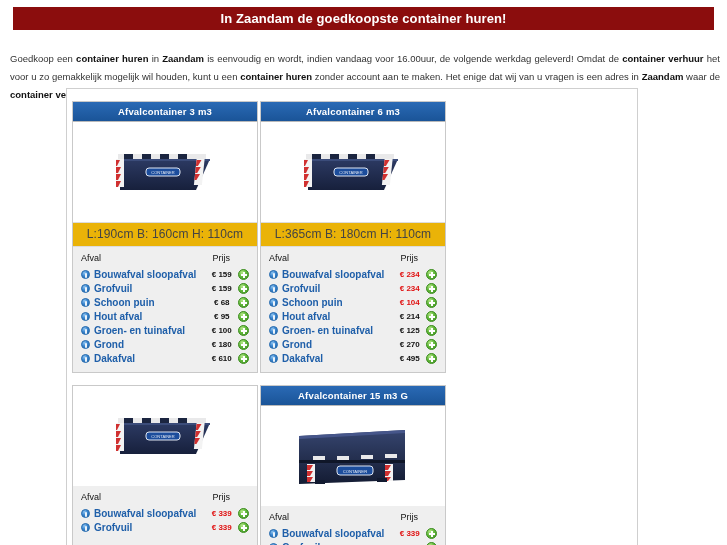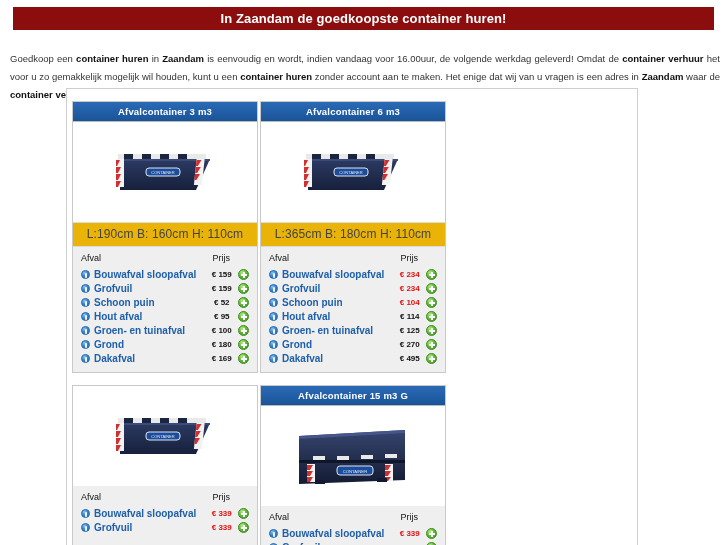--- a/index.html
+++ b/index.html
@@ -244,41 +244,41 @@
                 <td class="price">€ 159</td>
                 <td class="cart"><span class="addbtn"></span></td>
               </tr>
               <tr>
                 <td class="name"><span class="bullet"></span><span>Grofvuil</span></td>
                 <td class="price">€ 159</td>
                 <td class="cart"><span class="addbtn"></span></td>
               </tr>
               <tr>
                 <td class="name"><span class="bullet"></span><span>Schoon puin</span></td>
-                <td class="price">€ 52</td>
+                <td class="price">€ 68</td>
                 <td class="cart"><span class="addbtn"></span></td>
               </tr>
               <tr>
                 <td class="name"><span class="bullet"></span><span>Hout afval</span></td>
                 <td class="price">€ 95</td>
                 <td class="cart"><span class="addbtn"></span></td>
               </tr>
               <tr>
                 <td class="name"><span class="bullet"></span><span>Groen- en tuinafval</span></td>
                 <td class="price">€ 100</td>
                 <td class="cart"><span class="addbtn"></span></td>
               </tr>
               <tr>
                 <td class="name"><span class="bullet"></span><span>Grond</span></td>
                 <td class="price">€ 180</td>
                 <td class="cart"><span class="addbtn"></span></td>
               </tr>
               <tr>
                 <td class="name"><span class="bullet"></span><span>Dakafval</span></td>
-                <td class="price">€ 169</td>
+                <td class="price">€ 610</td>
                 <td class="cart"><span class="addbtn"></span></td>
               </tr>
             </tbody>
           </table>
         </div>
       </div>
       <div class="card">
         <div class="card-title">Afvalcontainer 6 m3</div>
         <div class="card-image">
           <svg class="cont-svg" width="110" height="52" viewBox="0 0 110 52">
@@ -333,21 +333,21 @@
                 <td class="price red">€ 234</td>
                 <td class="cart"><span class="addbtn"></span></td>
               </tr>
               <tr>
                 <td class="name"><span class="bullet"></span><span>Schoon puin</span></td>
                 <td class="price red">€ 104</td>
                 <td class="cart"><span class="addbtn"></span></td>
               </tr>
               <tr>
                 <td class="name"><span class="bullet"></span><span>Hout afval</span></td>
-                <td class="price">€ 114</td>
+                <td class="price">€ 214</td>
                 <td class="cart"><span class="addbtn"></span></td>
               </tr>
               <tr>
                 <td class="name"><span class="bullet"></span><span>Groen- en tuinafval</span></td>
                 <td class="price">€ 125</td>
                 <td class="cart"><span class="addbtn"></span></td>
               </tr>
               <tr>
                 <td class="name"><span class="bullet"></span><span>Grond</span></td>
                 <td class="price">€ 270</td>

